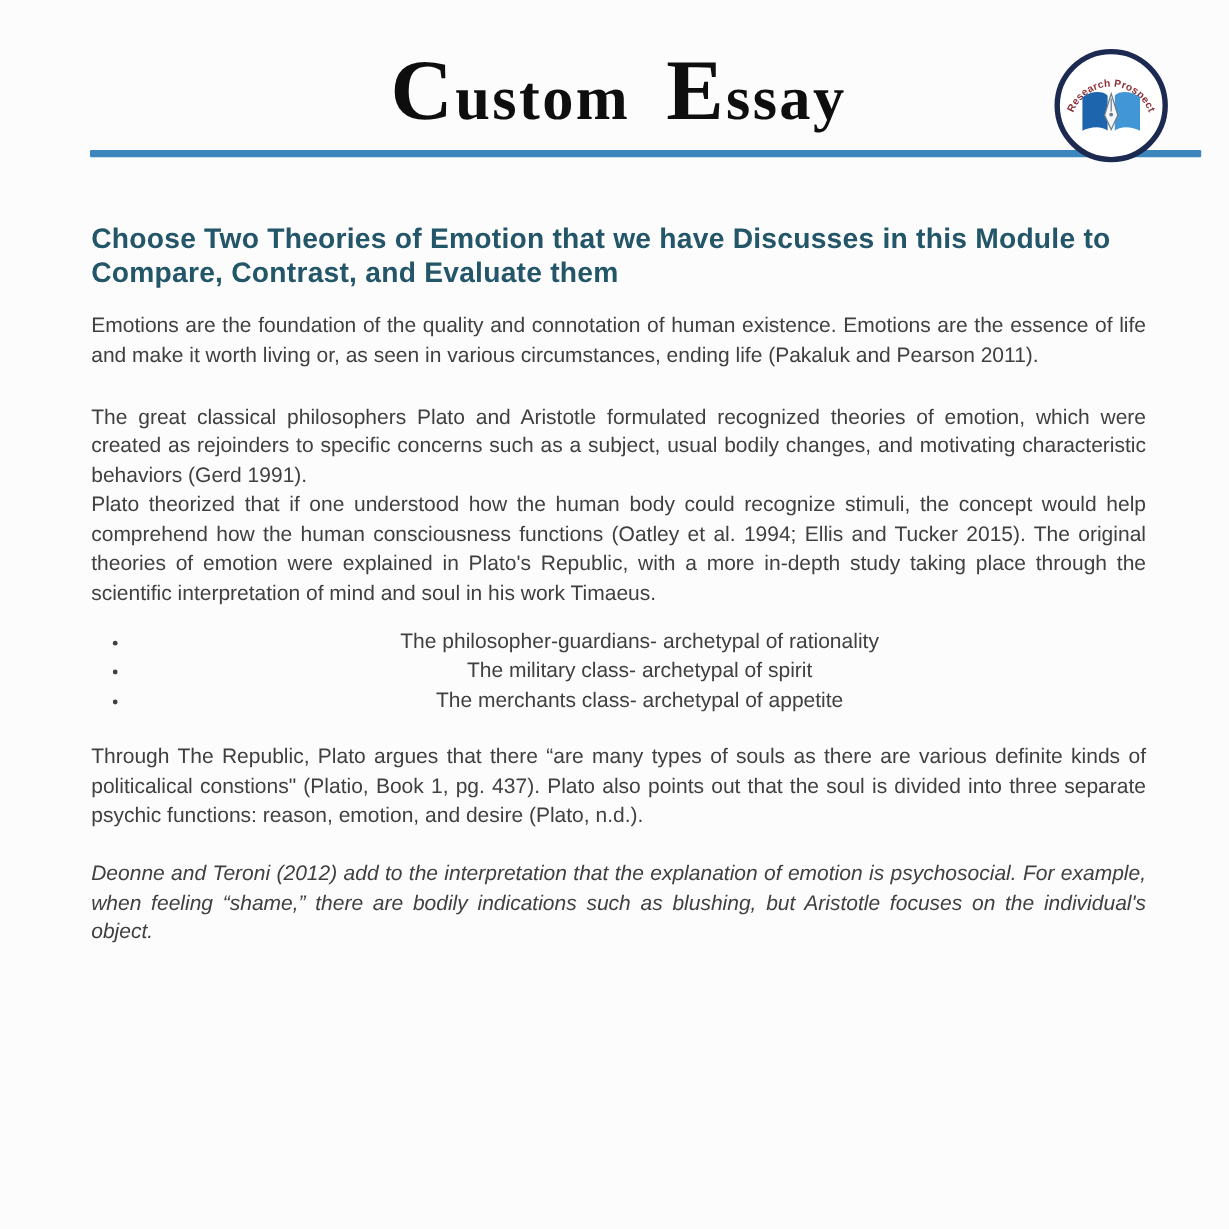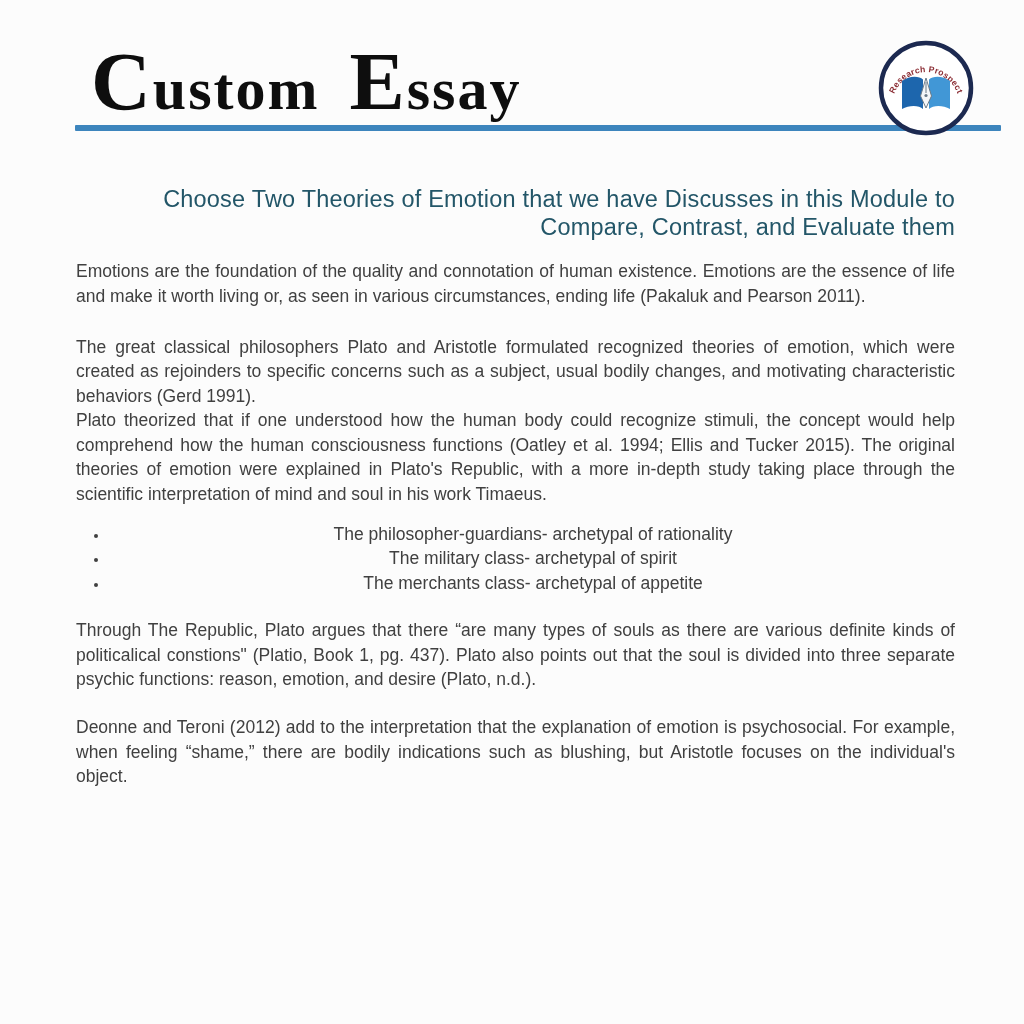--- a/index.html
+++ b/index.html
@@ -17,24 +17,25 @@
     width: 1024px;
     height: 1024px;
     padding: 0 69px 0 76px;
   }
   
   .header {
     position: relative;
     height: 131px;
   }
   .doc-title {
+    text-align: center;
     padding-top: 40px;
     font-family: "Liberation Serif", serif;
     font-weight: 700;
-    font-size: 60px;
+    font-size: 52px;
     color: #0e0e0e;
     letter-spacing: 2px;
     line-height: 1;
     white-space: nowrap;
   }
   .title-word {
     display: inline-block;
     margin: 0 15px;
   }
   .title-word::first-letter {
@@ -54,37 +55,36 @@
     top: 38px;
     right: -22px;
     width: 102px;
     height: 100px;
     z-index: 2;
   }
   
   .essay-heading {
     margin-top: 54px;
     font-size: 23.5px;
-    font-weight: 400;
+    font-weight: 700;
     line-height: 1.2;
     letter-spacing: 0.2px;
     color: #235668;
-    text-align: right;
   }
   
   .body-text p {
     margin: 0;
     font-size: 17.5px;
     line-height: 1.405;
     text-align: justify;
   }
   .block-p1   { margin-top: 18px; }
   .block-main { margin-top: 26px; }
   .block-soul { margin-top: 23px; }
-  .block-last { margin-top: 23px; }
+  .block-last { margin-top: 23px; font-style: italic; }
   ul.soul-list {
     margin: 15px 0 0 0;
     padding-left: 33px;
     text-align: center;
   }
   ul.soul-list li {
     font-size: 17.5px;
     line-height: 1.405;
     padding-left: 2px;
   }

